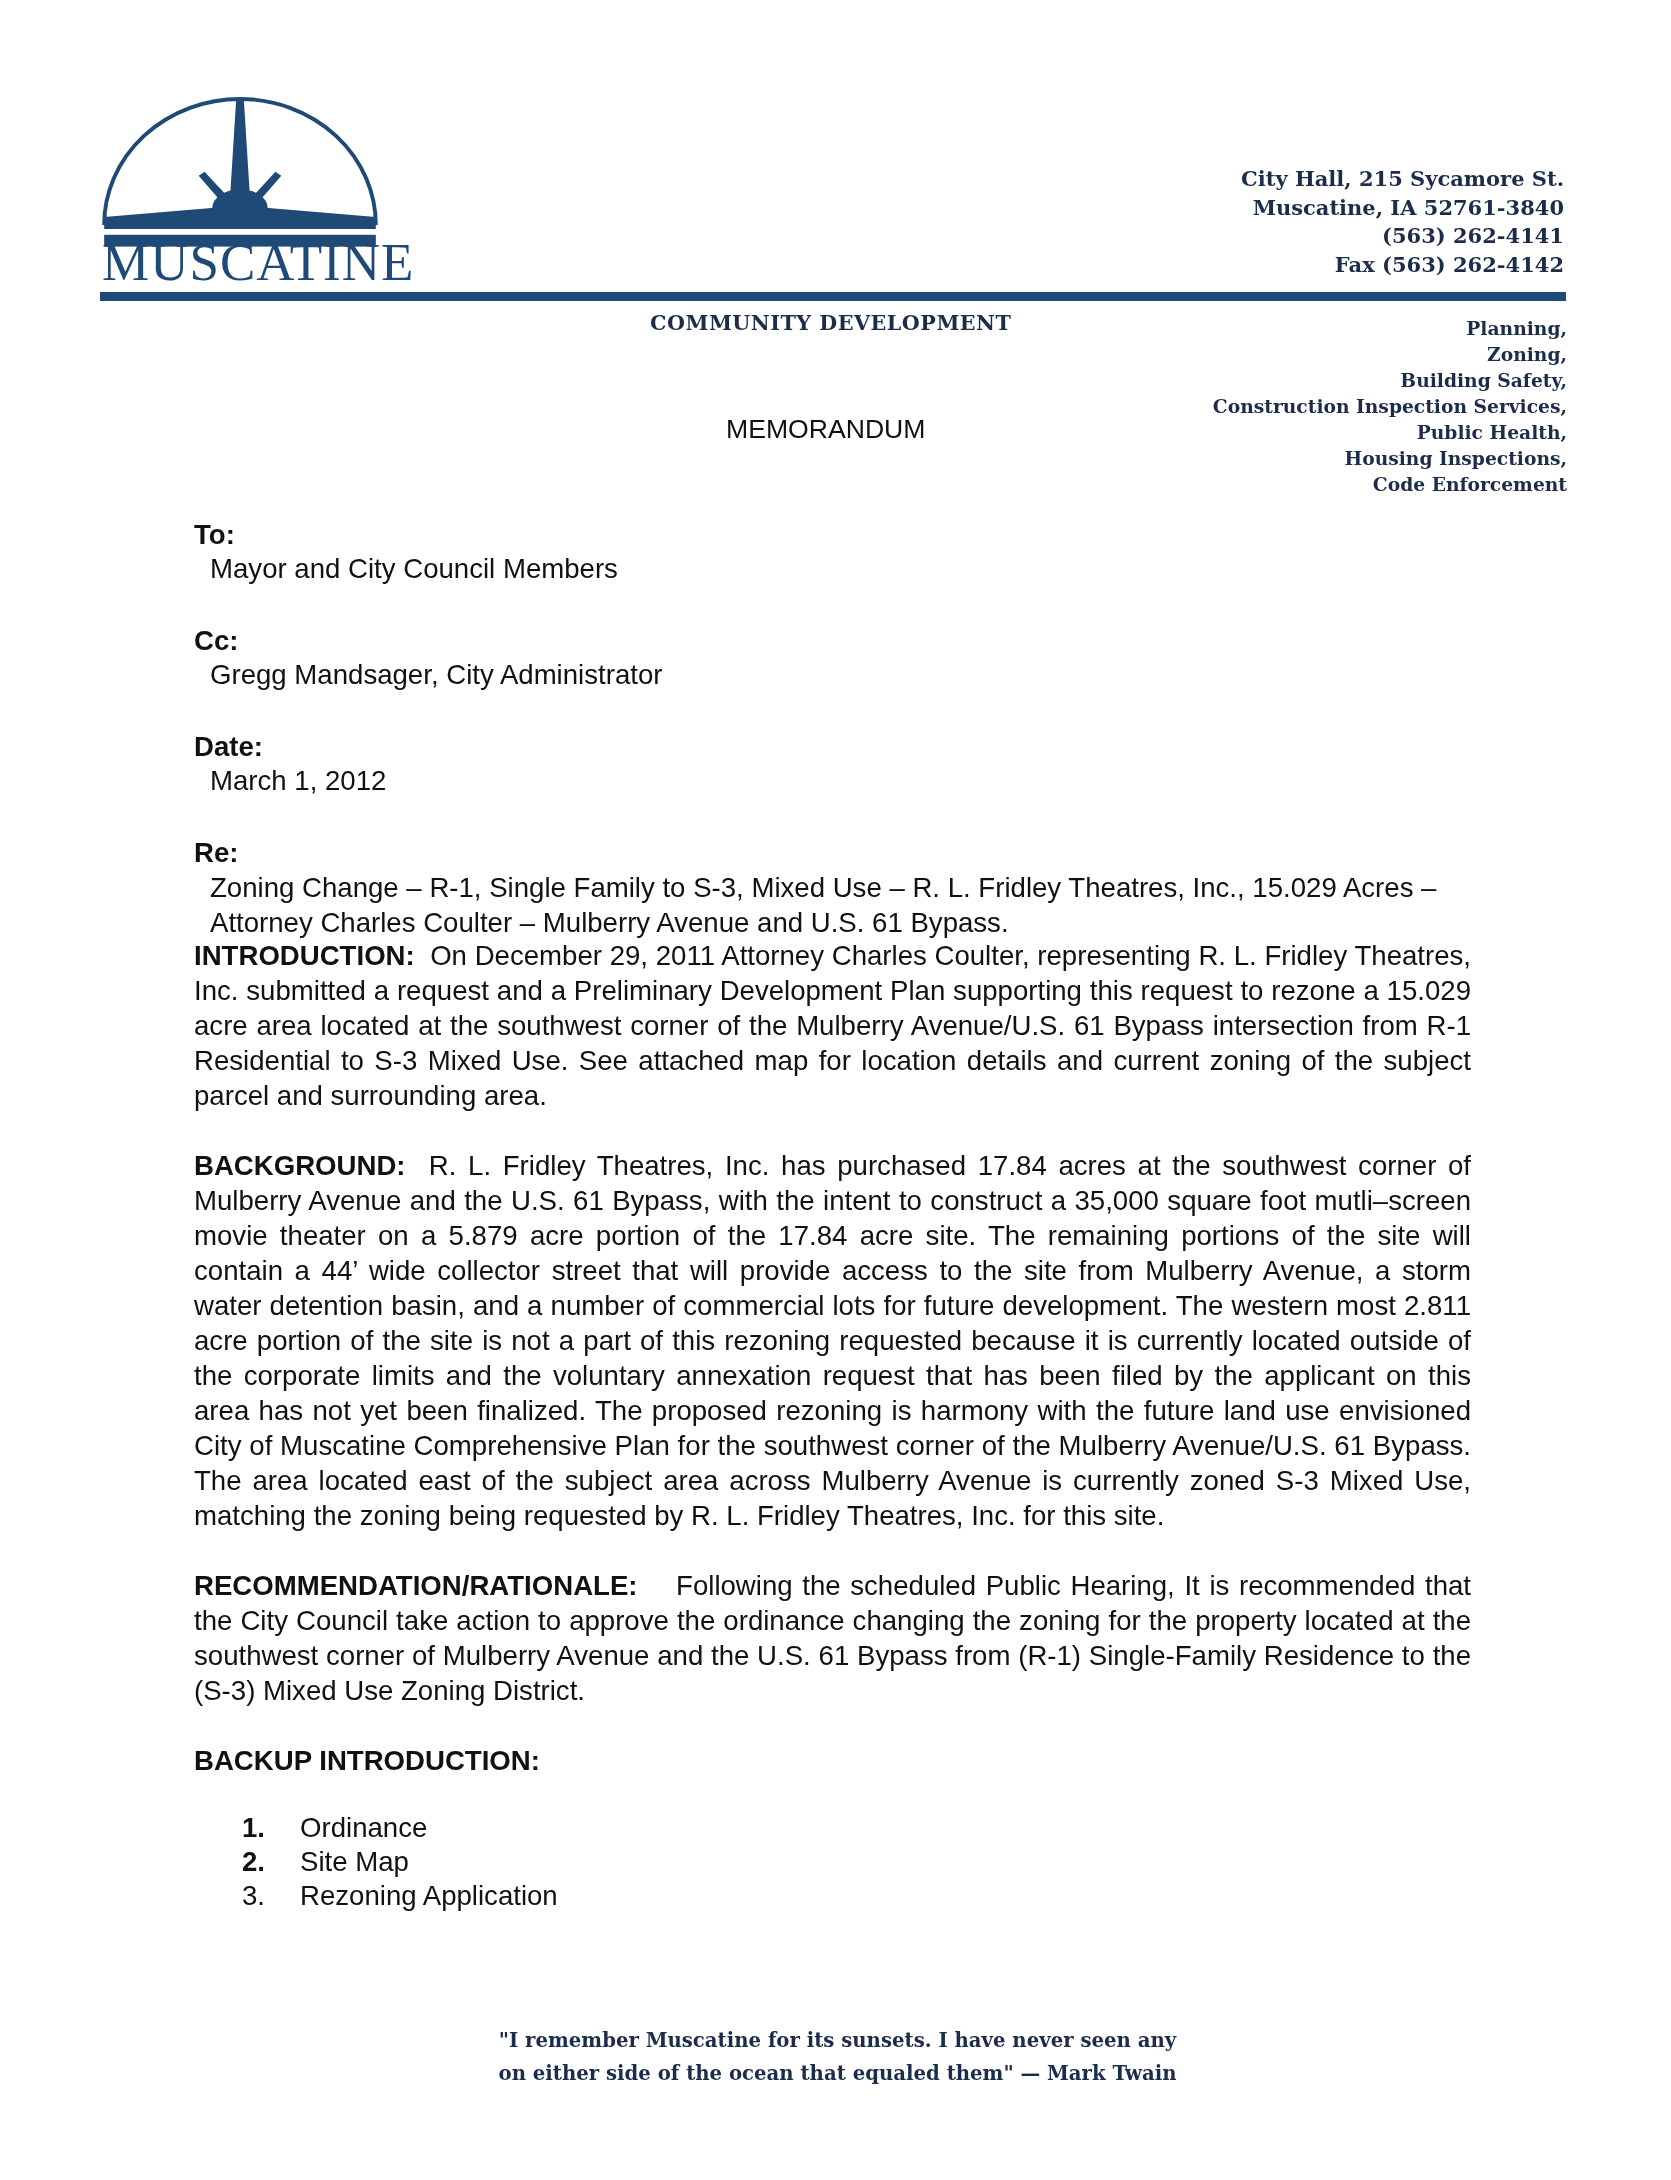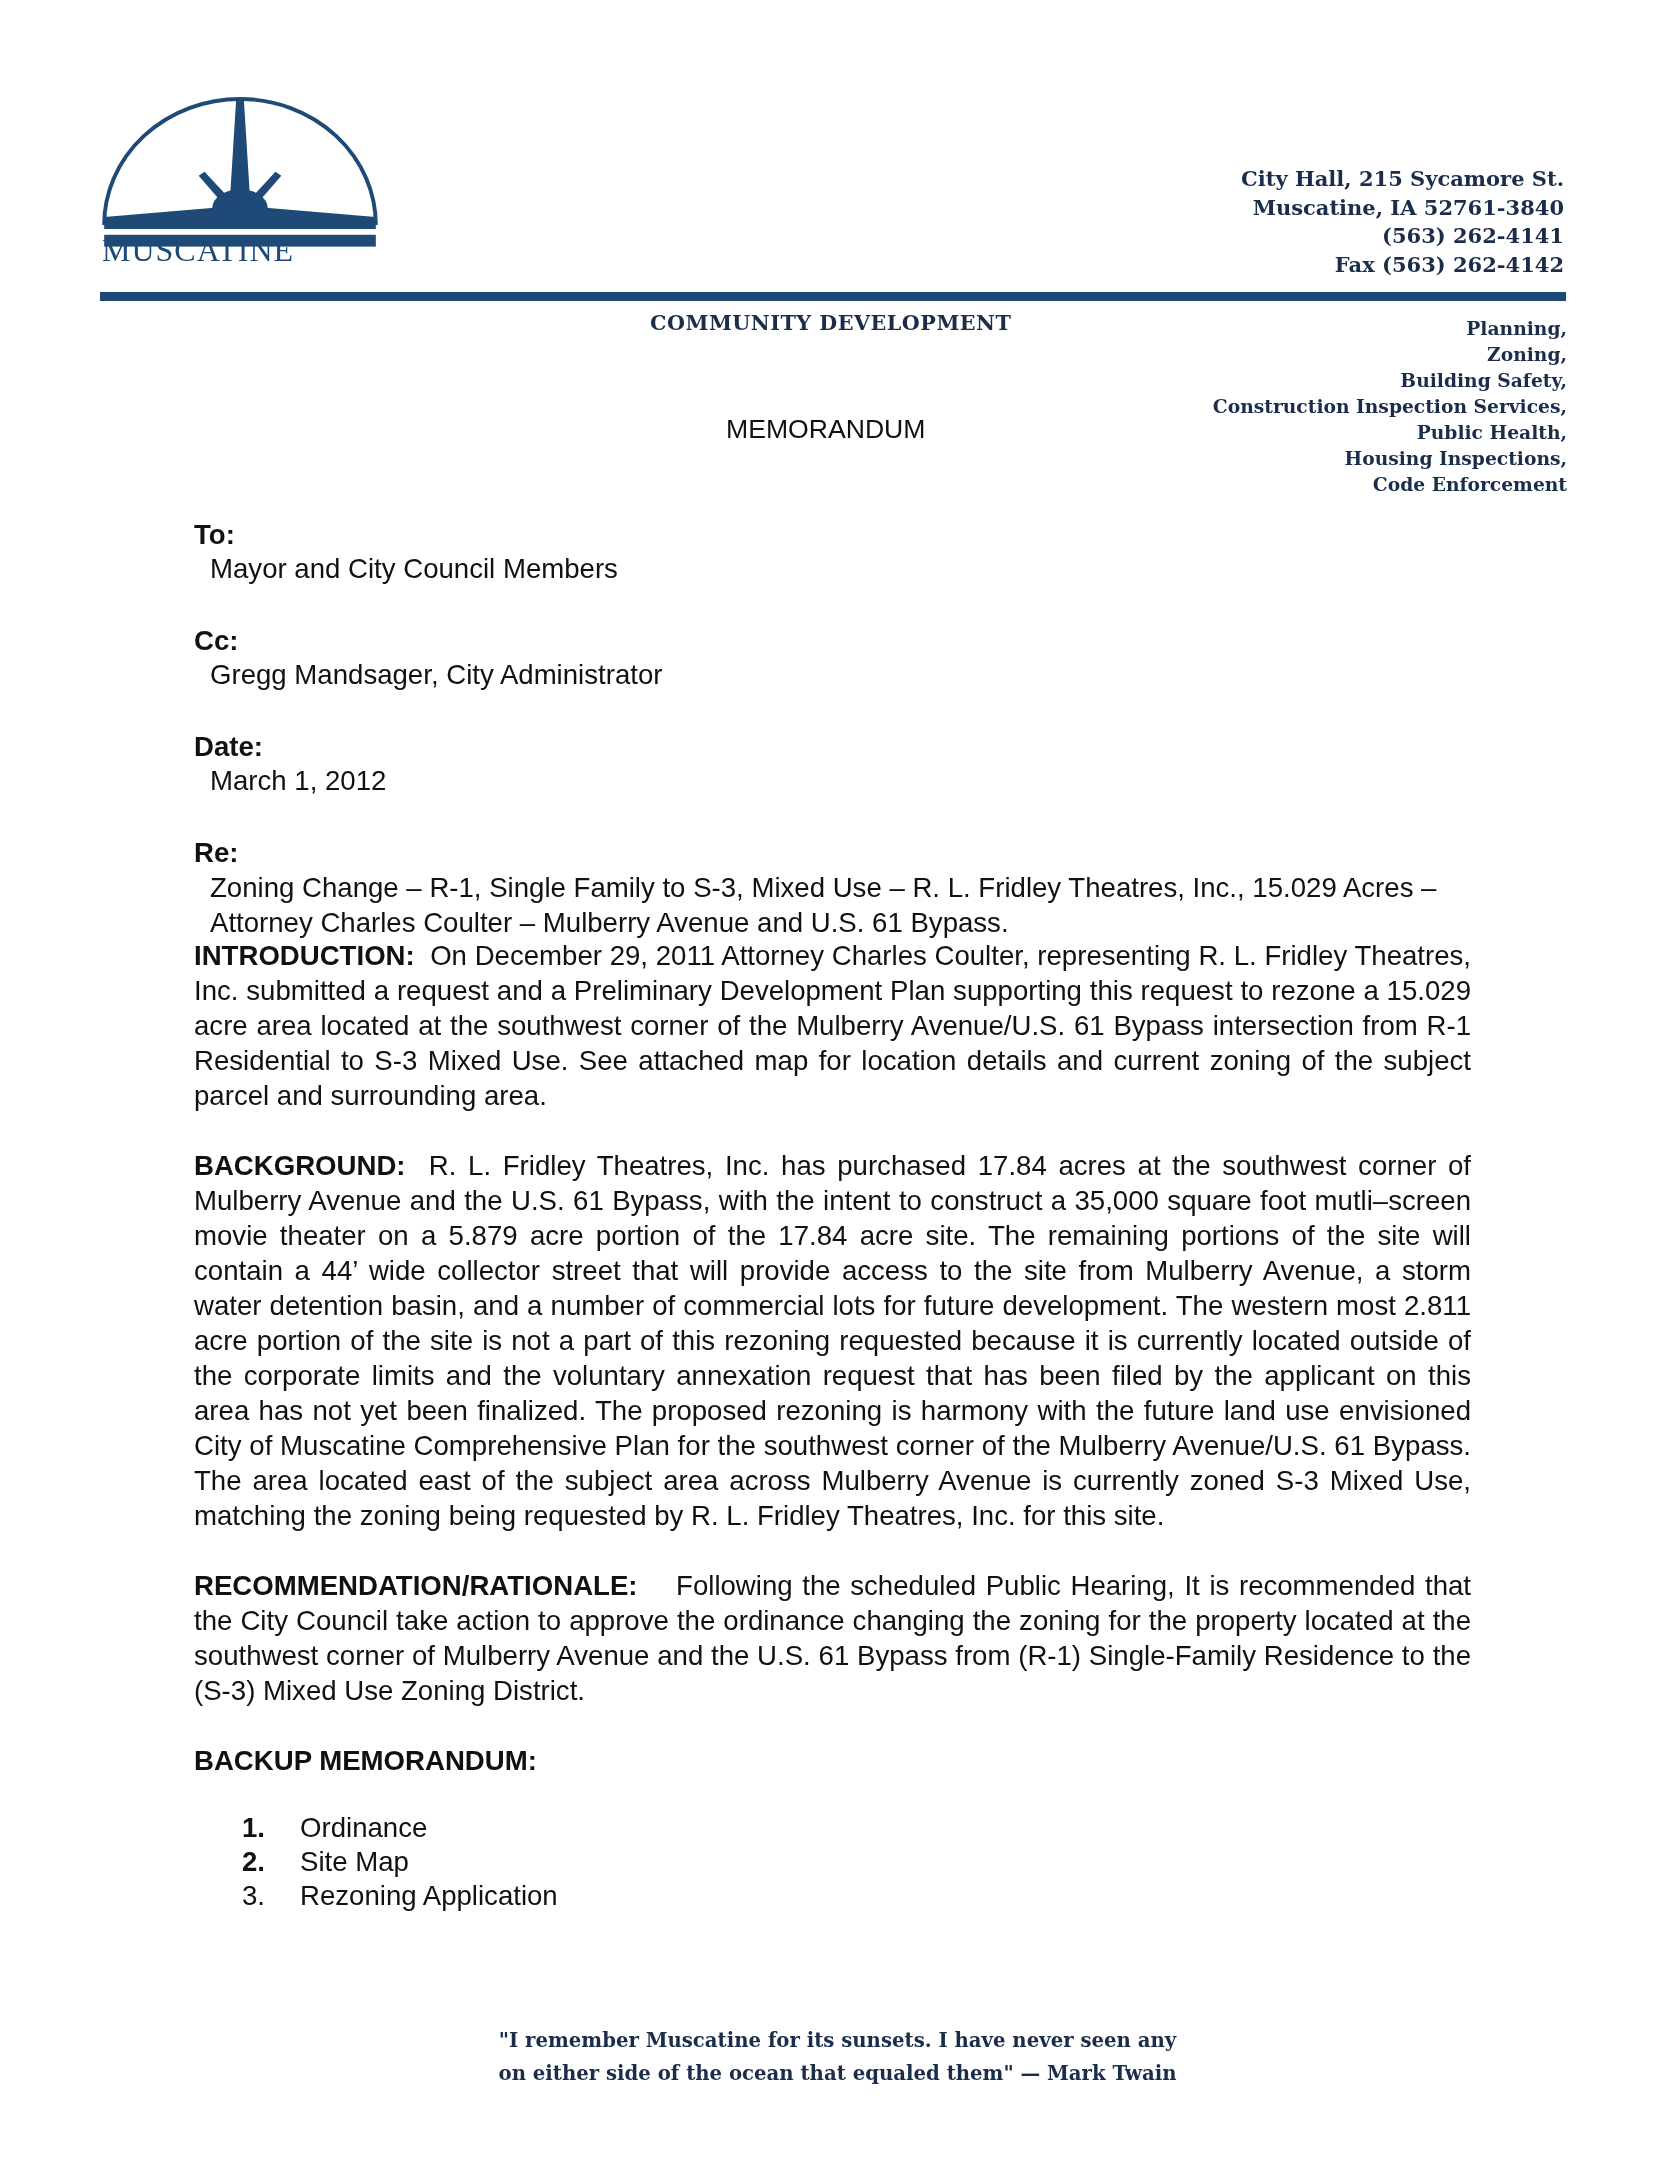--- a/index.html
+++ b/index.html
@@ -1,21 +1,21 @@
 <!DOCTYPE html>
 <html><head>
 <meta charset="utf-8">
 <style>
   html, body { margin:0; padding:0; background:#ffffff; }
   body { width:1672px; height:2181px; position:relative; overflow:hidden; color:#111; }
   .serif-head { font-family:"DejaVu Serif", "Liberation Serif", serif; color:#1b2d4a; font-weight:bold; }
   .sans { font-family:"Liberation Sans", "DejaVu Sans", sans-serif; }
 
   #logo { position:absolute; left:102px; top:97px; width:276px; height:187px; }
-  #logo-text { position:absolute; left:102px; top:232px; width:276px; font-family:"Liberation Serif", serif; font-size:32px; color:#1f4a78; letter-spacing:1px; text-align:left; }
+  #logo-text { position:absolute; left:102px; top:232px; width:276px; font-family:"Liberation Serif", serif; font-size:53px; color:#1f4a78; letter-spacing:1px; text-align:left; }
 
   #address { position:absolute; right:108px; top:165px; text-align:right; font-size:21px; line-height:28.6px; }
   #rule { position:absolute; left:100px; top:292px; width:1466px; height:8.9px; background:#1f4a78; }
 
   #dept { position:absolute; left:650px; top:311px; font-size:20.7px; letter-spacing:0.5px; }
   #services { position:absolute; right:105px; top:315px; text-align:right; font-size:18.7px; line-height:26px; }
   #memo-title { position:absolute; left:726px; top:414px; font-size:26.6px; color:#111; }
 
   #fields { position:absolute; left:194px; top:518px; width:1300px; }
   .field { display:flex; font-size:27.6px; margin-bottom:38px; line-height:34px;flex-direction:column; }
@@ -96,21 +96,21 @@
     <span>On December 29, 2011 Attorney Charles Coulter, representing R. L. Fridley Theatres, Inc. submitted a request and a Preliminary Development Plan supporting this request to rezone a 15.029 acre area located at the southwest corner of the Mulberry Avenue/U.S. 61 Bypass intersection from R-1 Residential to S-3 Mixed Use. See attached map for location details and current zoning of the subject parcel and surrounding area.</span>
   </p>
   <p class="para">
     <span class="head">BACKGROUND:</span>&nbsp;
     <span>R. L. Fridley Theatres, Inc. has purchased 17.84 acres at the southwest corner of Mulberry Avenue and the U.S. 61 Bypass, with the intent to construct a 35,000 square foot mutli–screen movie theater on a 5.879 acre portion of the 17.84 acre site.  The remaining portions of the site will contain a 44’ wide collector street that will provide access to the site from Mulberry Avenue, a storm water detention basin, and a number of commercial lots for future development.    The western most 2.811 acre portion of the site is not a part of this rezoning requested because it is currently located outside of the corporate limits and the voluntary annexation request that has been filed by the applicant on this area has not yet been finalized. The proposed rezoning is harmony with the future land use envisioned City of Muscatine Comprehensive Plan for the southwest corner of the Mulberry Avenue/U.S. 61 Bypass.  The area located east of the subject area across Mulberry Avenue is currently zoned S-3 Mixed Use, matching the zoning being requested by R. L. Fridley Theatres, Inc. for this site.</span>
   </p>
   <p class="para">
     <span class="head">RECOMMENDATION/RATIONALE:</span>&nbsp;&nbsp;&nbsp;
     <span>Following the scheduled Public Hearing, It is recommended that the City Council take action to approve the ordinance changing the zoning for the property located at the southwest corner of Mulberry Avenue and the U.S. 61 Bypass from (R-1) Single-Family Residence to the (S-3) Mixed Use Zoning District.</span>
   </p>
-  <p id="backup-title">BACKUP MEMORANDUM:</p>
+  <p id="backup-title">BACKUP INTRODUCTION:</p>
   <ul class="list">
     <li>
       <span class="num bold">1.</span>
       <span>Ordinance</span>
     </li>
     <li>
       <span class="num bold">2.</span>
       <span>Site Map</span>
     </li>
     <li>

